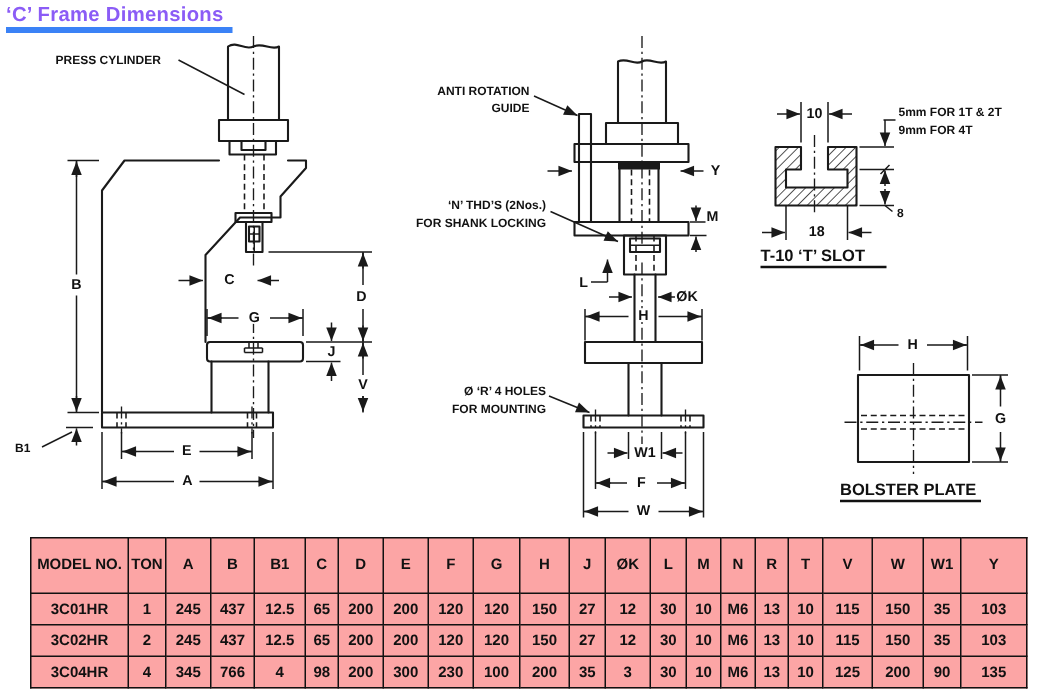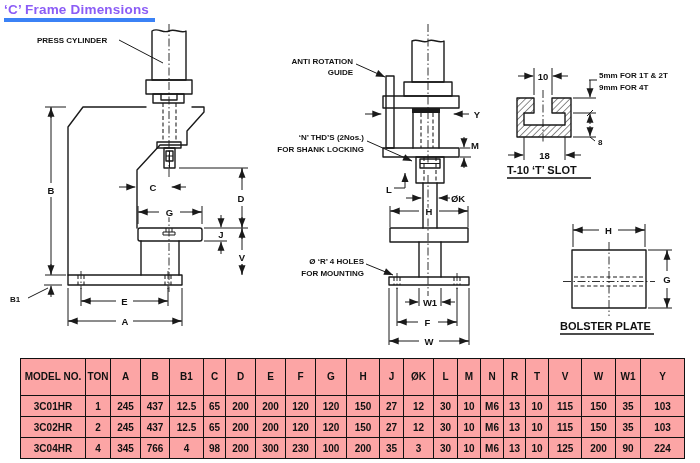--- a/index.html
+++ b/index.html
@@ -334,16 +334,16 @@
       <td>35</td>
       <td>3</td>
       <td>30</td>
       <td>10</td>
       <td>M6</td>
       <td>13</td>
       <td>10</td>
       <td>125</td>
       <td>200</td>
       <td>90</td>
-      <td>224</td>
+      <td>135</td>
     </tr>
   </tbody>
 </table>
 
 </body></html>

